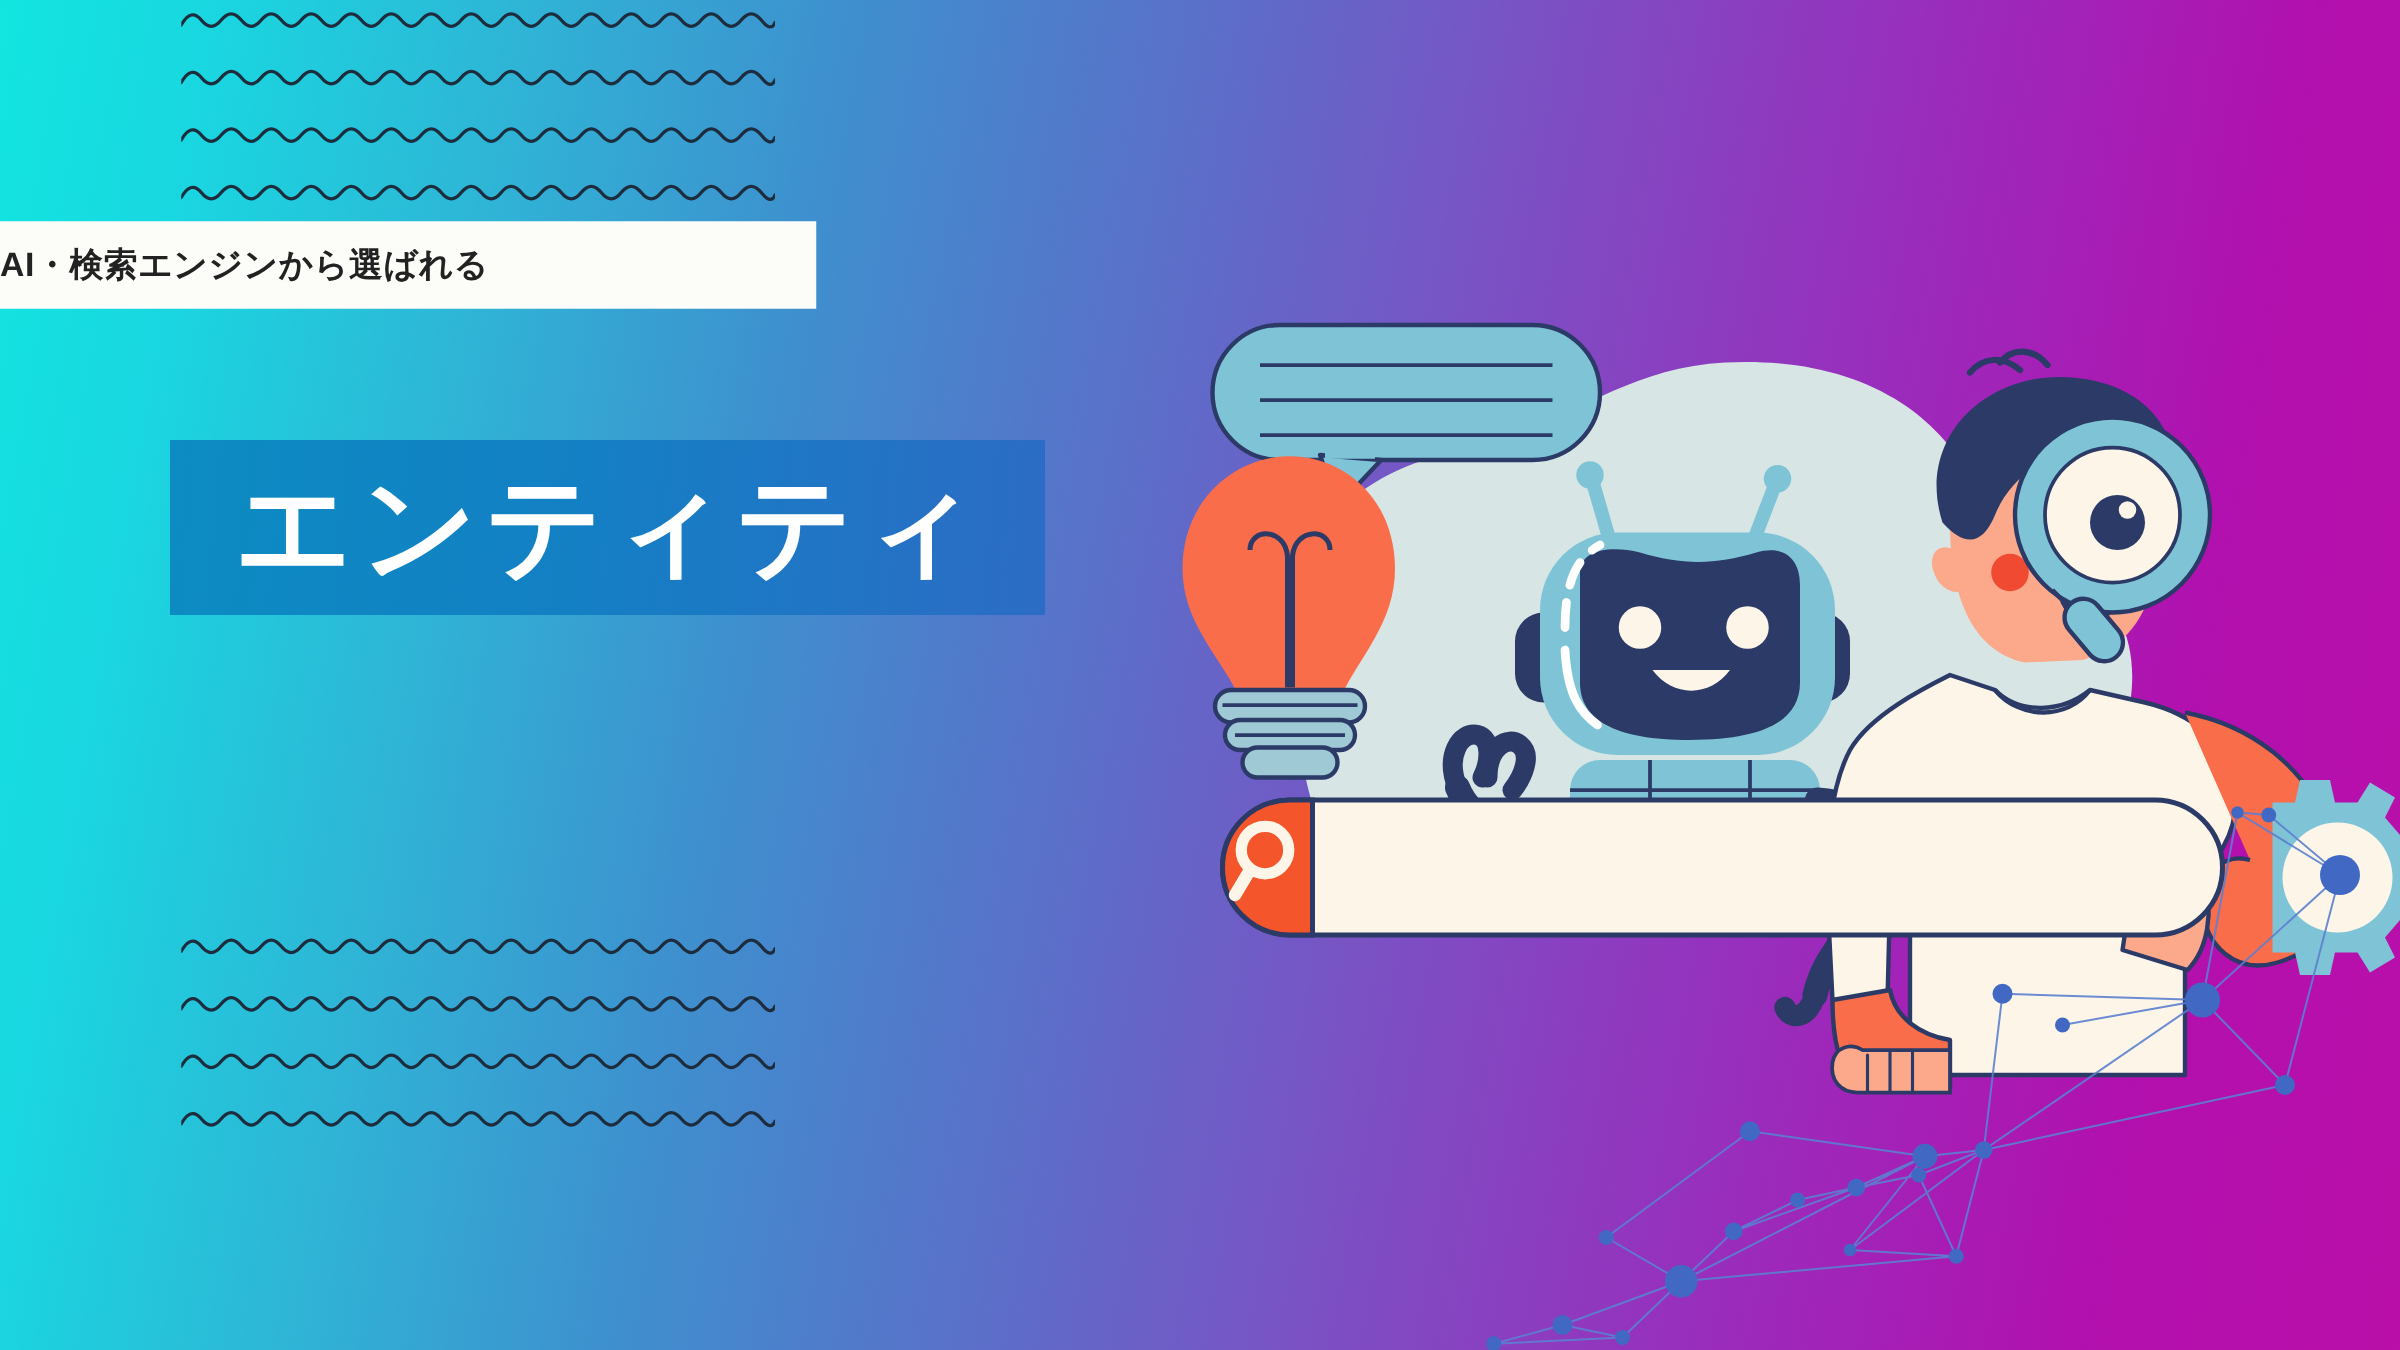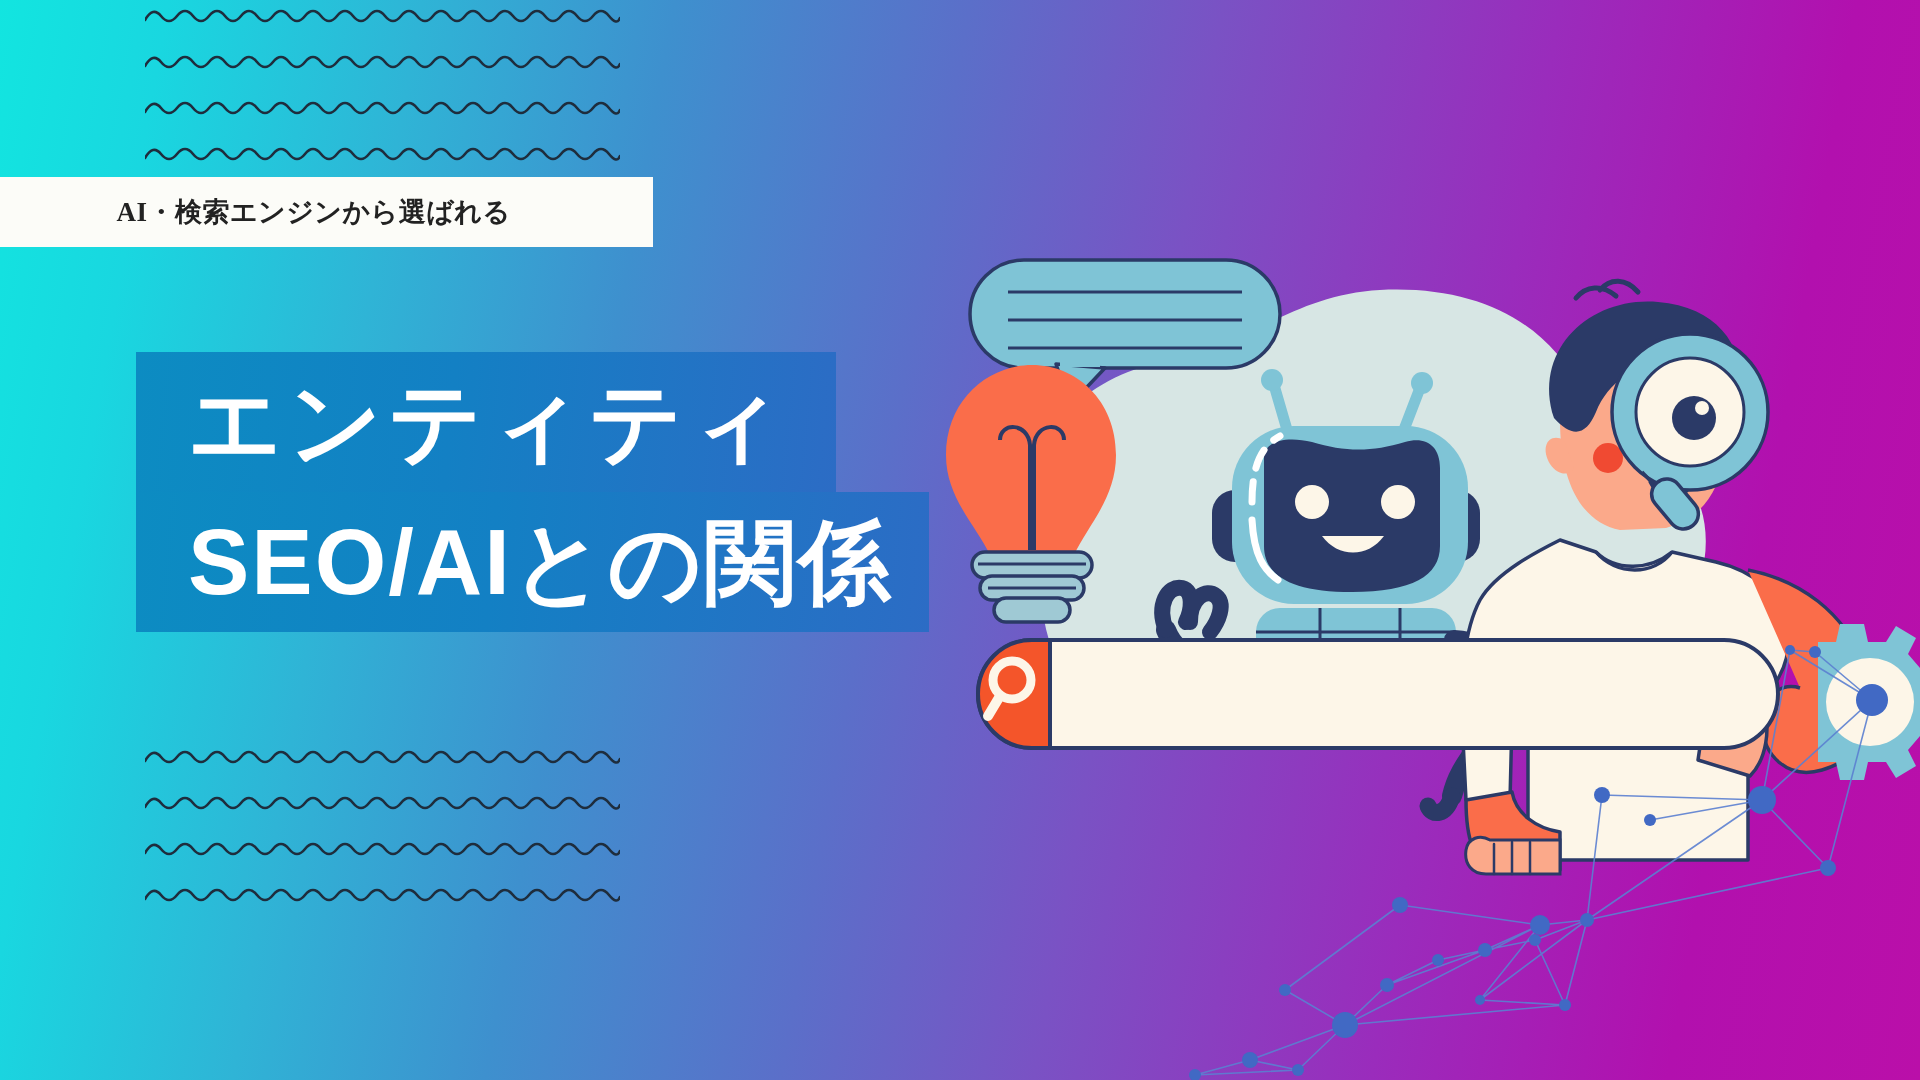--- a/index.html
+++ b/index.html
@@ -28,23 +28,22 @@
   .waves { position:absolute; left:145px; width:475px; }
   .waves svg { display:block; width:475px; height:24px; margin-bottom:22px; }
   #waves-top { top:4px; }
   #waves-bottom { top:745px; }
 
   
   #sub-banner {
     position:absolute; left:0; top:177px;
     width:653px; height:70px;
     background:#FCFCF8;
-    display:flex; align-items:center; justify-content:center;
+    display:flex; align-items:center; justify-content:flex-start;
     padding-right:26px;
-    font-family:Liberation Serif, serif;
   }
   #sub-banner-text {
     font-size:27px; font-weight:700; color:#222222;
     letter-spacing:0.5px; white-space:nowrap;
   }
 
   
   #title-wrap { position:absolute; left:136px; top:352px; }
   .title-box {
     background:linear-gradient(95deg,#0C8CC2 0%,#1380C4 45%,#2C6CC5 100%);
@@ -92,23 +91,20 @@
       </svg>
   </div>
 
   <div id="sub-banner">
     <span id="sub-banner-text">AI・検索エンジンから選ばれる</span>
   </div>
 
   <div id="title-wrap">
     <div class="title-box" id="title-line-1">
       <span class="title-text" id="title-text-1">エンティティ</span>
-    </div>
-    <div class="title-box" id="title-line-2">
-      <span class="title-text" id="title-text-2">SEO/AIとの関係</span>
     </div>
   </div>
 
   <div id="illustration">
     <svg viewBox="0 0 1060 660" xmlns="http://www.w3.org/2000/svg">
 
       <path d="M185 300 C150 215 215 130 320 120 C380 110 430 55 520 50
                C620 45 690 85 720 150 C760 145 800 175 805 225
                C840 240 855 290 840 340 C860 380 850 430 810 455
                L760 470 L250 470 C200 450 170 390 185 300 Z" fill="#D7E6E4"></path>

